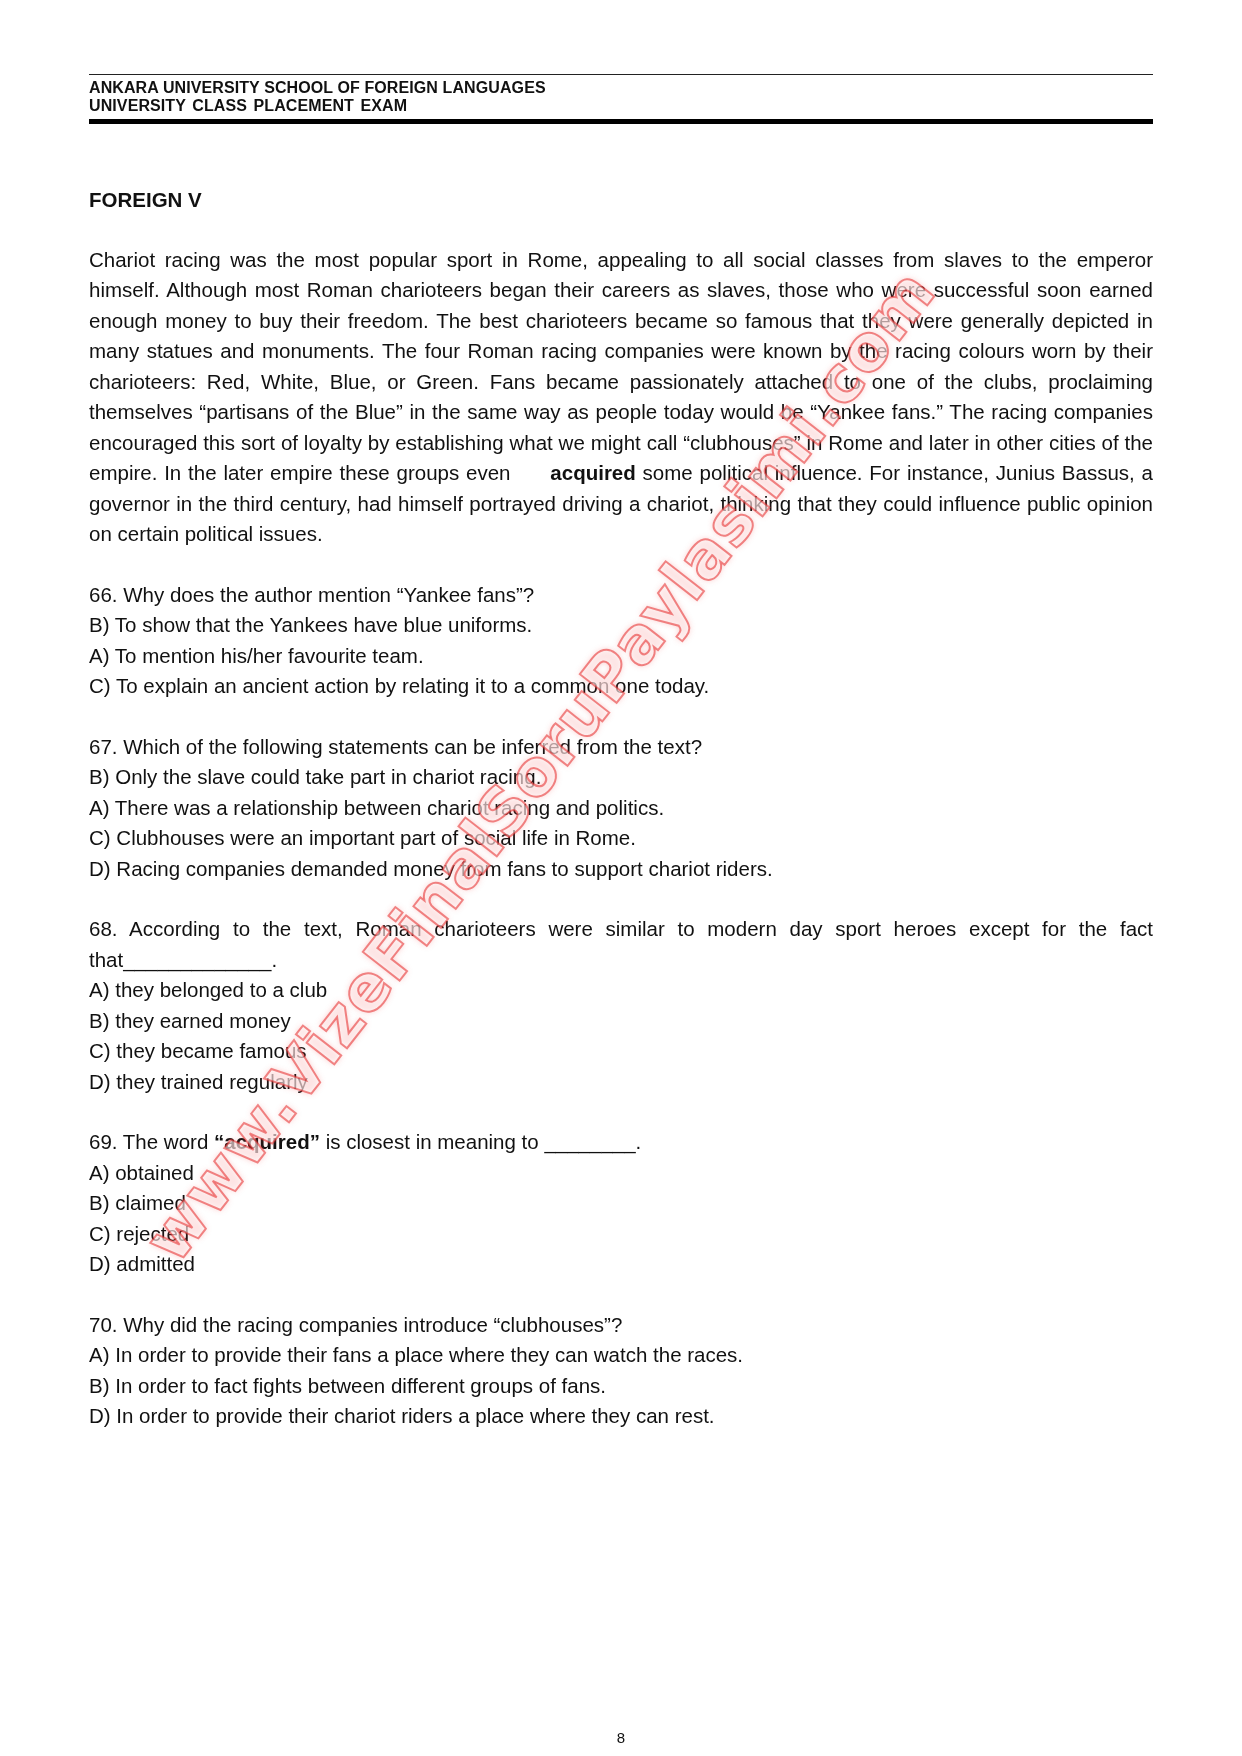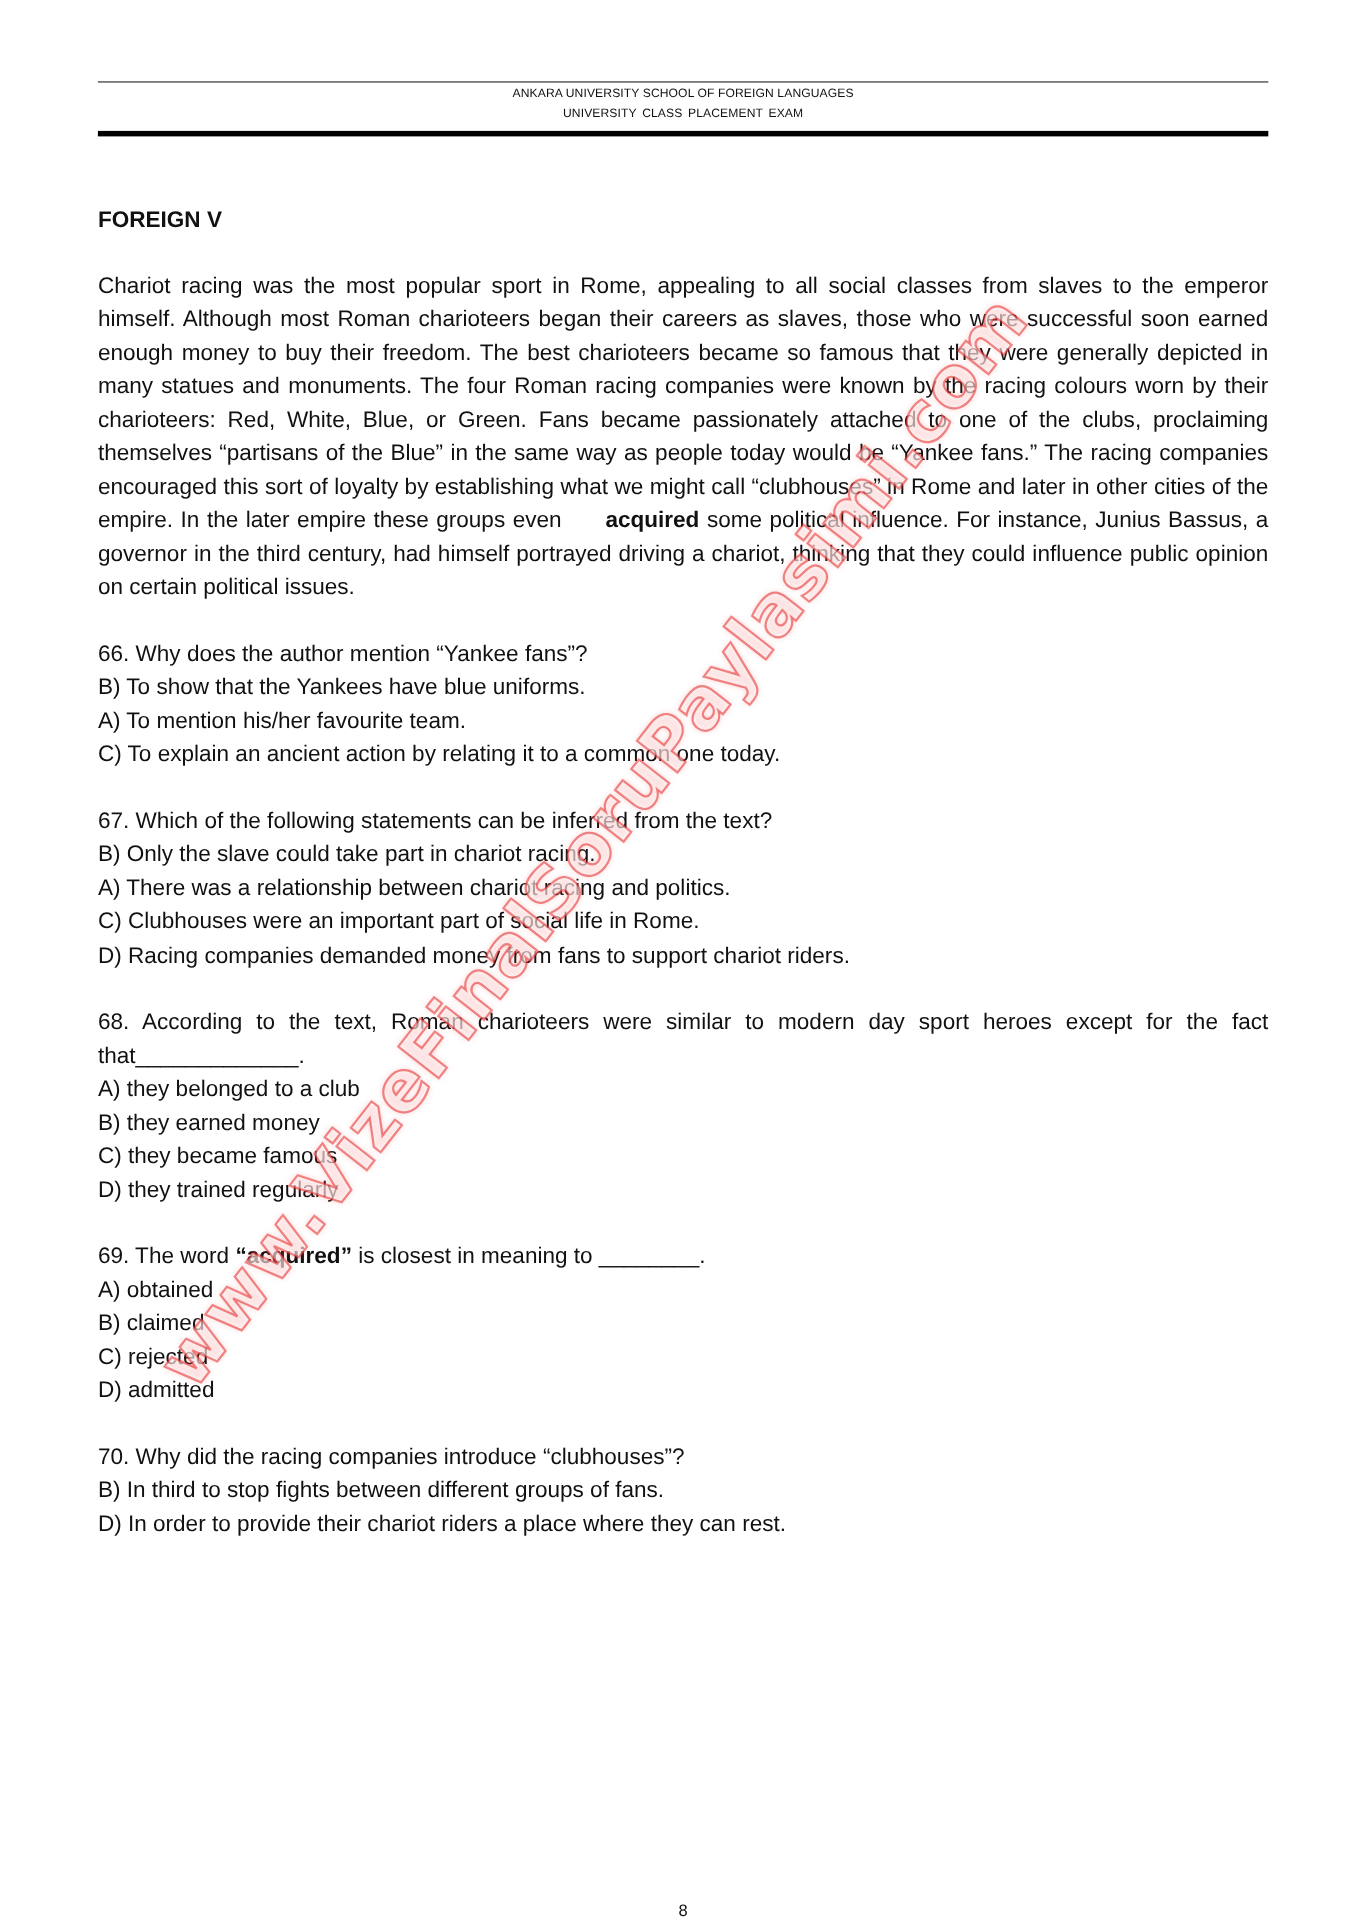--- a/index.html
+++ b/index.html
@@ -3,21 +3,21 @@
 <meta charset="utf-8">
 <style>
   html, body { margin: 0; padding: 0; background: #ffffff; }
   body {
     width: 1242px; height: 1756px; position: relative; overflow: hidden;
     font-family: "Liberation Sans", "DejaVu Sans", sans-serif;
     color: #111111;
   }
   .page { position: absolute; left: 0; top: 0; width: 1242px; height: 1756px; }
   .rule-top { position: absolute; left: 89px; top: 74px; width: 1064px; height: 1px; background: #222; }
-  .hdr { position: absolute; left: 89px; width: 1064px; text-align: center; font-weight: normal; font-size: 11px; letter-spacing: 0.1px; }
+  .hdr { position: absolute; left: 89px; width: 1064px; font-weight: bold; font-size: 16px; letter-spacing: 0.1px; }
   .hdr1 { top: 79px; }
   .hdr2 { top: 97px; word-spacing: 2px; }
   .rule-thick { position: absolute; left: 89px; top: 119px; width: 1064px; height: 5px; background: #000; }
 
   .content { position: absolute; left: 89px; top: 185px; width: 1064px; font-size: 20.5px; line-height: 30.5px; }
   .heading { font-weight: bold; font-size: 20.5px; margin: 0 0 29px 0; }
   .passage { text-align: justify; margin: 0 0 30px 0; }
   .passage b { font-weight: bold; margin-left: 33px; }
   .q { margin: 0 0 30px 0; }
   .q .stem { text-align: justify; }
@@ -76,21 +76,22 @@
     <div class="q">
       <div class="stem"><span>69. The word </span><b>“acquired”</b><span> is closest in meaning to ________.</span></div>
       <div class="opt">A) obtained</div>
       <div class="opt">B) claimed</div>
       <div class="opt">C) rejected</div>
       <div class="opt">D) admitted</div>
     </div>
 
     <div class="q">
       <div class="stem">70. Why did the racing companies introduce “clubhouses”?</div>
-      <div class="opt">B) In third to stop fights between different groups of fans.</div>
+      <div class="opt">A) In order to provide their fans a place where they can watch the races.</div>
+      <div class="opt">B) In order to fact fights between different groups of fans.</div>
       <div class="opt">D) In order to provide their chariot riders a place where they can rest.</div>
     </div>
   </div>
 
   <div class="watermark">www.VizeFinalSoruPaylasimi.com</div>
 
   <div class="pagenum">8</div>
 </div>
 
 </body></html>

